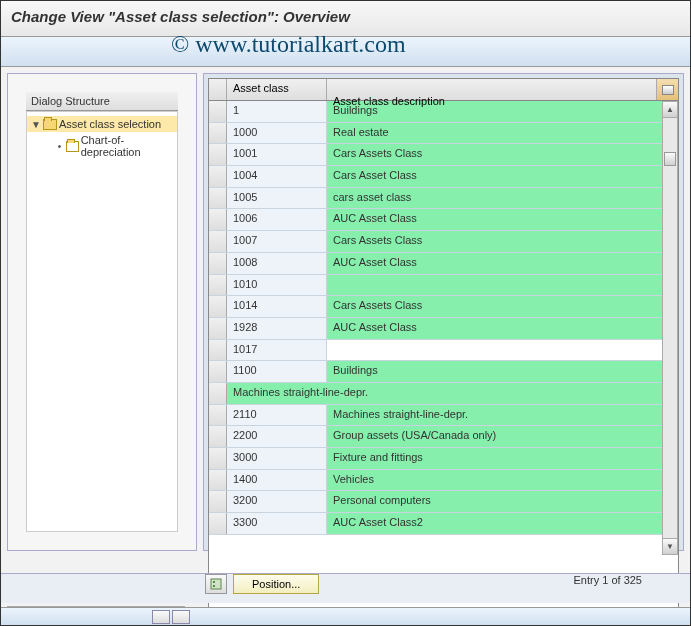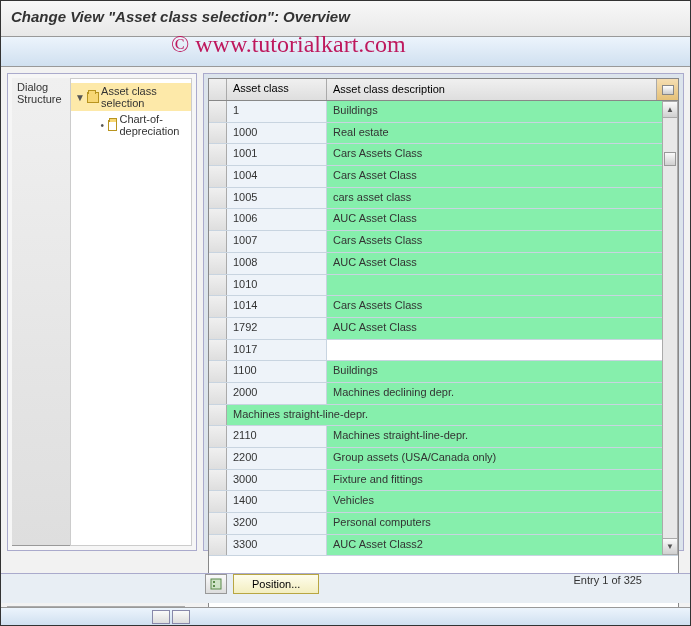--- a/index.html
+++ b/index.html
@@ -3,41 +3,41 @@
 <meta charset="utf-8">
 <style>
   * { box-sizing: border-box; margin: 0; padding: 0; font-family: Arial, sans-serif; }
   body { width: 691px; height: 626px; background: #f2f2f2; position: relative; border: 1px solid #333; overflow: hidden; }
   
   .titlebar { height: 36px; background: linear-gradient(#f8f8f8, #e8e8e8); border-bottom: 1px solid #999; padding: 7px 10px; }
   .titlebar span { font-style: italic; font-weight: bold; font-size: 15px; color: #333; }
   
   .toolbar-strip { height: 30px; background: linear-gradient(#ecf4fc,#d0e0f0); border-bottom: 1px solid #999; }
   
-  .watermark { position: absolute; top: 30px; left: 170px; color: #be185d; font-size: 24px; z-index: 100; pointer-events: none; font-family: Georgia, serif; }
+  .watermark { position: absolute; top: 30px; left: 170px; color: #0c4a6e; font-size: 24px; z-index: 100; pointer-events: none; font-family: Georgia, serif; }
   
   .content { display: flex; height: 490px; padding: 6px; gap: 6px; }
   
-  .left-panel { width: 190px; background: #f6f6f6; border: 1px solid #aac; padding: 4px; display:flex; }
+  .left-panel { width: 190px; background: #f6f6f6; border: 1px solid #aac; padding: 18px; display:flex; flex-direction:column;}
   .tree-header { background: linear-gradient(#f0f0f0,#dedede); border-bottom: 1px solid #999; padding: 3px 5px; font-size: 11px; color: #333; }
   .tree-body { flex:1; background:#fff; border:1px solid #ccc; padding:4px 0; font-size:11px; color:#333;}
   .tree-node { padding: 2px 4px; display:flex; align-items:center; gap:2px; cursor:pointer;}
   .tree-node.sel { background: #fde9a9; }
   .folder-icon { width:14px;height:11px;background:#f7d774;border:1px solid #b8941f;display:inline-block;position:relative;}
   .folder-icon::before{content:"";position:absolute;top:-3px;left:0;width:6px;height:3px;background:#f7d774;border:1px solid #b8941f;border-bottom:none;}
   .folder-icon.closed { background:#fff; }
   .arrow { display:inline-block; width:10px; text-align:center; font-size:10px; color:#555;}
   .child { padding-left: 28px; }
   
   .right-panel { flex:1; background: #dce4ec; border: 1px solid #aac; padding: 4px; position:relative;}
   .grid { background:#fff; border:1px solid #888; height: 574px; overflow:hidden; display:flex; flex-direction:column;}
   .grid-head { display:flex; background: linear-gradient(#f0f0f0,#dedede); border-bottom:1px solid #888; height:22px; position:relative;}
   .gh-sel { width:18px; border-right:1px solid #aaa;}
   .gh1 { width:100px; border-right:1px solid #aaa; padding:3px 6px; font-size:11px;}
-  .gh2 { flex:1; padding:4px 6px; font-size:11px;}
+  .gh2 { flex:1; padding:16px 6px; font-size:11px;}
   .gh-end { width:22px; border-left:1px solid #aaa; background:linear-gradient(#f5deb3,#e5c178); display:flex; align-items:center; justify-content:center;}
   .cfg-icon { width:12px;height:10px; background:linear-gradient(#fff,#ccc); border:1px solid #888;}
   .grid-body { flex:1; overflow:hidden;}
   .row { display:flex; height:21.7px; border-bottom:1px solid #c8d4e0;}
   .c-sel { width:18px; background:linear-gradient(#f0f0f0,#dedede); border-right:1px solid #aaa;}
   .c1 { width:100px; background:#eef3f9; border-right:1px solid #c8d4e0; padding:3px 6px; font-size:11px; color:#333;}
   .c2 { flex:1; background:#86efac; padding:3px 6px; font-size:11px; color:#333;}
   .scroll-col { position:absolute; right:5px; top:27px; width:16px; height:454px; background:#e8e8e8; border:1px solid #aaa;}
   .sc-btn { height:16px; background:linear-gradient(#fafafa,#d0d0d0); border-bottom:1px solid #aaa; display:flex;align-items:center;justify-content:center; font-size:8px; color:#555; cursor:pointer;}
   .sc-btn.bot { position:absolute; bottom:0; width:100%; border-top:1px solid #aaa; border-bottom:none;}
@@ -136,36 +136,31 @@
             <div class="c1">1010</div>
             <div class="c2"></div>
           </div>
           <div class="row">
             <div class="c-sel"></div>
             <div class="c1">1014</div>
             <div class="c2">Cars Assets Class</div>
           </div>
           <div class="row">
             <div class="c-sel"></div>
-            <div class="c1">1792</div>
+            <div class="c1">1928</div>
             <div class="c2">AUC Asset Class</div>
           </div>
           <div class="row">
             <div class="c-sel"></div>
             <div class="c1">1017</div>
           </div>
           <div class="row">
             <div class="c-sel"></div>
             <div class="c1">1100</div>
             <div class="c2">Buildings</div>
-          </div>
-          <div class="row">
-            <div class="c-sel"></div>
-            <div class="c1">2000</div>
-            <div class="c2">Machines declining depr.</div>
           </div>
           <div class="row">
             <div class="c-sel"></div>
             <div class="c2">Machines straight-line-depr.</div>
           </div>
           <div class="row">
             <div class="c-sel"></div>
             <div class="c1">2110</div>
             <div class="c2">Machines straight-line-depr.</div>
           </div>

